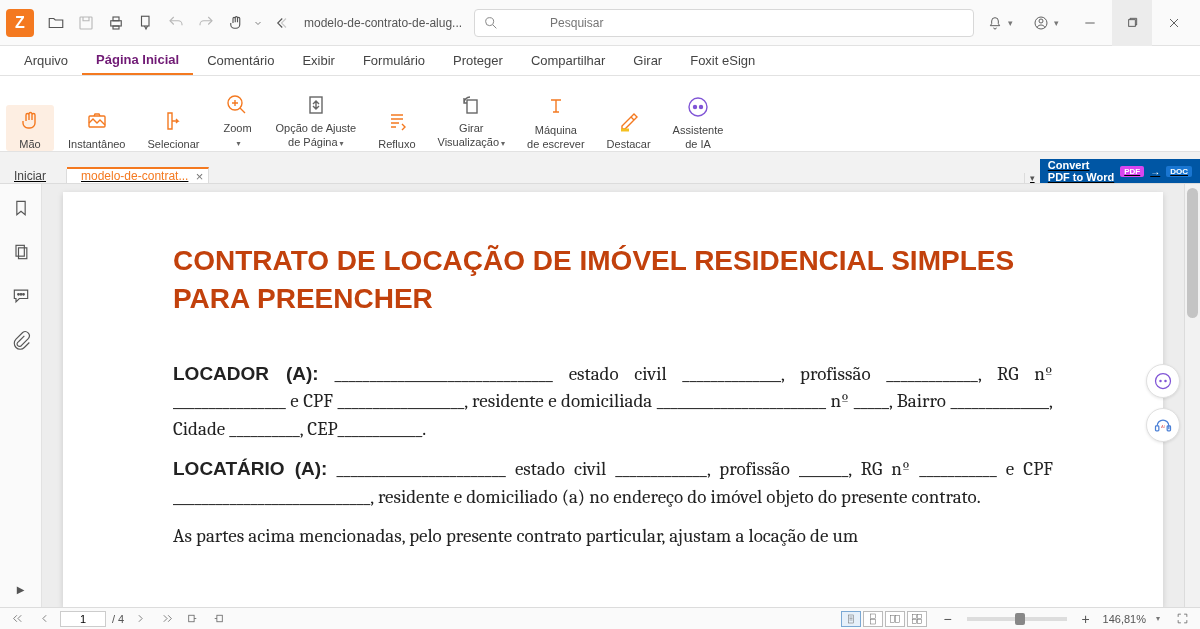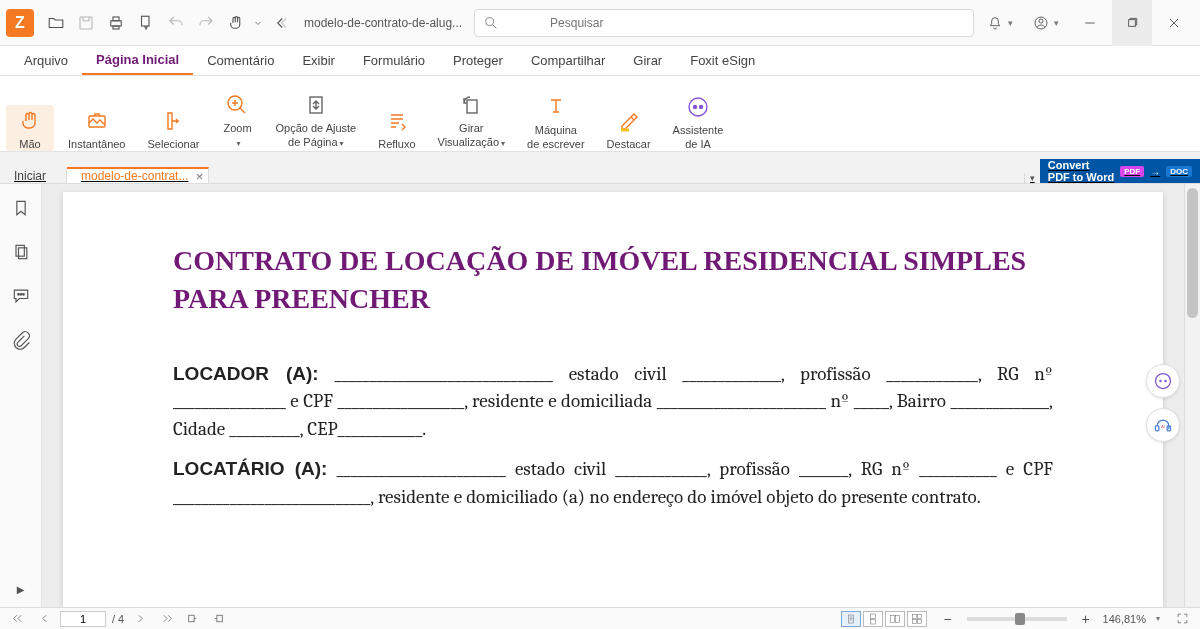--- a/index.html
+++ b/index.html
@@ -55,21 +55,21 @@
 
 
 .main { height: 423px; display: flex; background: #ededed; position: relative; }
 .side-nav { width: 42px; background: #fafafa; border-right: 1px solid #e2e2e2; display: flex; flex-direction: column; align-items: center; padding-top: 12px; gap: 20px; }
 .side-nav .sn { width: 24px; height: 24px; display: flex; align-items: center; justify-content: center; cursor: pointer; }
 .side-nav .sn svg { width: 20px; height: 20px; stroke: #555; fill: none; stroke-width: 1.4; }
 .side-nav .expand { margin-top: auto; margin-bottom: 12px; font-size: 10px; color: #555; cursor: pointer; }
 
 .doc-wrap { flex: 1; overflow: hidden; display: flex; justify-content: center; padding: 8px 0 0; }
 .page { width: 1100px; background: #fff; box-shadow: 0 2px 6px rgba(0,0,0,.15); padding: 50px 110px 0 110px; }
-.page h1 { color: #701a75; font-size: 28px; font-weight: 700; line-height: 1.35; font-family: Liberation Serif, serif; margin-bottom: 42px; }
+.page h1 { color: #c2410c; font-size: 28px; font-weight: 700; line-height: 1.35; font-family: Liberation Sans, sans-serif; margin-bottom: 42px; }
 .page p { font-family: Cambria, Georgia, serif; font-size: 19px; color: #222; line-height: 1.45; text-align: justify; margin-bottom: 12px; }
 .page p b { font-weight: 700; }
 
 .scroll-v { width: 16px; background: #f2f2f2; border-left: 1px solid #dcdcdc; position: relative; }
 .scroll-v .thumb { position: absolute; top: 4px; left: 2px; right: 2px; height: 130px; background: #c4c4c4; border-radius: 6px; }
 
 .float-icons { position: absolute; right: 20px; top: 180px; display: flex; flex-direction: column; gap: 10px; }
 .float-icons .fi { width: 34px; height: 34px; border-radius: 17px; background: #fff; border: 1px solid #e0e0e0; display: flex; align-items: center; justify-content: center; box-shadow: 0 1px 3px rgba(0,0,0,.1); cursor: pointer; }
 .float-icons .fi svg { width: 20px; height: 20px; }
 
@@ -347,20 +347,21 @@
         </svg>
       </div>
     <div class="expand">▶</div>
   </div>
 
   <div class="doc-wrap">
     <div class="page">
       <h1>CONTRATO DE LOCAÇÃO DE IMÓVEL RESIDENCIAL SIMPLES PARA PREENCHER</h1>
       <p id="p-locador"><b>LOCADOR (A):</b> _______________________________ estado civil ______________, profissão _____________, RG nº ________________ e CPF __________________, residente e domiciliada ________________________ nº _____, Bairro ______________, Cidade __________, CEP____________.</p>
       <p id="p-locatario"><b>LOCATÁRIO (A):</b> ________________________ estado civil _____________, profissão _______, RG nº ___________ e CPF ____________________________, residente e domiciliado (a) no endereço do imóvel objeto do presente contrato.</p>
+      <p id="p-intro">As partes acima mencionadas, pelo presente contrato particular, ajustam a locação de um</p>
     </div>
   </div>
 
   <div class="scroll-v">
     <div class="thumb"></div>
   </div>
 
   <div class="float-icons">
     <div class="fi">
         <svg viewBox="0 0 24 24">

